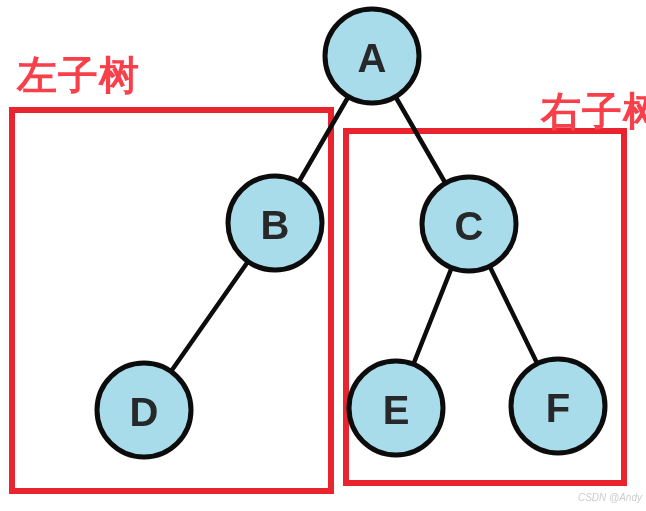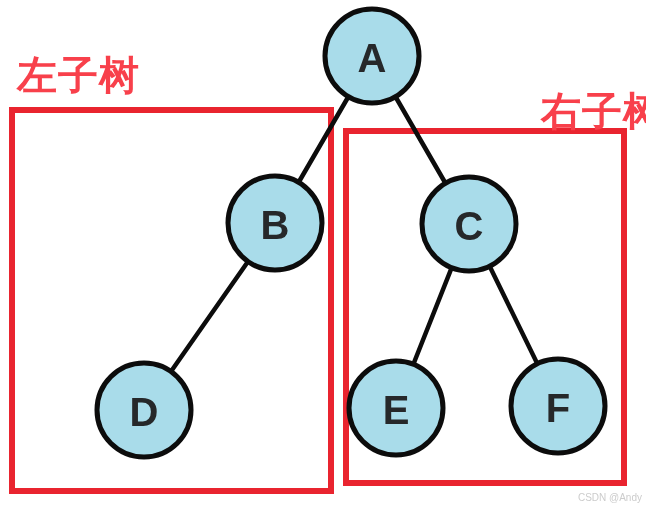--- a/index.html
+++ b/index.html
@@ -50,20 +50,21 @@
     white-space: nowrap;
   }
   .subtree-label.left { left: 17px; top: 48px; }
   .subtree-label.right { left: 541px; top: 84px; }
   .watermark {
     position: absolute;
     right: 4px;
     top: 492px;
     font-size: 10px;
     white-space: nowrap;
+    font-style: italic;
   }
 </style>
 </head>
 <body>
 
 <div class="canvas">
 
   <svg class="tree-svg" width="646" height="511" viewBox="0 0 646 511">
 
     <rect class="subtree-box" x="12" y="110" width="319" height="381" stroke="#e9242f"></rect>

